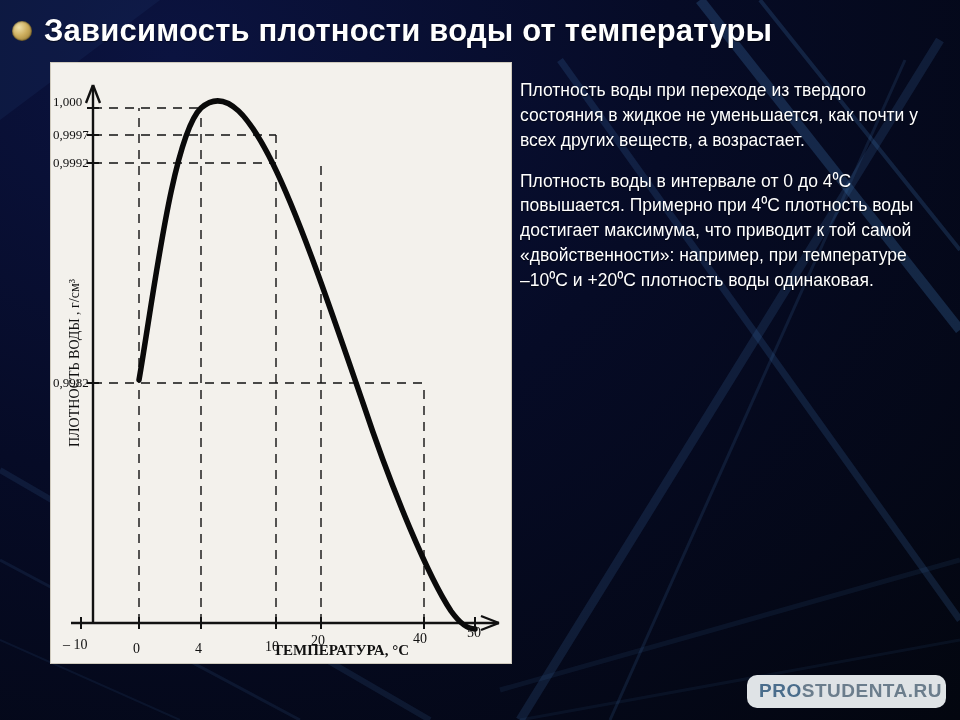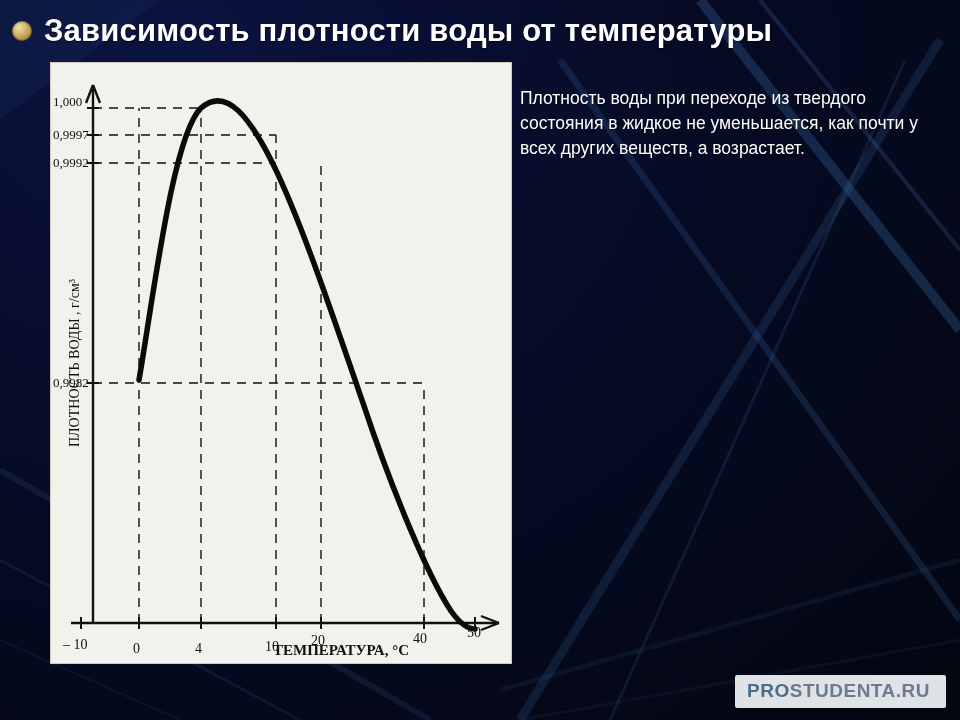--- a/index.html
+++ b/index.html
@@ -69,35 +69,35 @@
   .text-col {
     position: absolute;
     left: 520px;
     top: 78px;
     width: 400px;
     color: #ffffff;
     font-size: 17.5px;
     line-height: 1.42;
   }
   .text-col p {
-    margin: 8px 0 16px 0;
+    margin: 0 0 16px 0;
     text-shadow: 0 1px 1px rgba(0,0,0,0.55);
   }
 
   .footer-badge {
     position: absolute;
     right: 14px;
     bottom: 12px;
     background: #dfe3e6;
     color: #3f5b77;
     font-size: 19px;
     font-weight: bold;
     letter-spacing: 0.5px;
-    padding: 5px 16px 6px 12px;
-    border-radius: 2px;
+    padding: 5px 4px 6px 12px;
+    border-radius: 10px;
   }
   .footer-badge .pro { color: #4a6d8c; }
   .footer-badge .rest { color: #6b7d8c; }
 
   
 </style>
 </head>
 <body>
 
 <div class="slide">
@@ -195,19 +195,20 @@
         <text x="416" y="574">50</text>
       </g>
 
       <text x="28" y="300" fill="#111" font-family="Liberation Serif, serif" font-size="14" transform="rotate(-90 28 300)" text-anchor="middle">ПЛОТНОСТЬ ВОДЫ , г/см³</text>
       <text x="290" y="592" fill="#111" font-family="Liberation Serif, serif" font-size="15" font-weight="bold" text-anchor="middle">ТЕМПЕРАТУРА, °С</text>
     </svg>
   </div>
 
   <div class="text-col">
     <p>Плотность воды при переходе из твердого состояния в жидкое не уменьшается, как почти у всех других веществ, а возрастает.</p>
+    <p>Плотность воды в интервале от 0 до 4⁰С повышается.  Примерно при 4⁰С плотность воды достигает максимума, что приводит к той самой «двойственности»: например, при температуре –10⁰С и +20⁰С плотность воды одинаковая.</p>
   </div>
 
   <div class="footer-badge">
     <span class="pro">PRO</span><span class="rest">STUDENTA.RU</span>
   </div>
 
 </div>
 
 </body></html>

